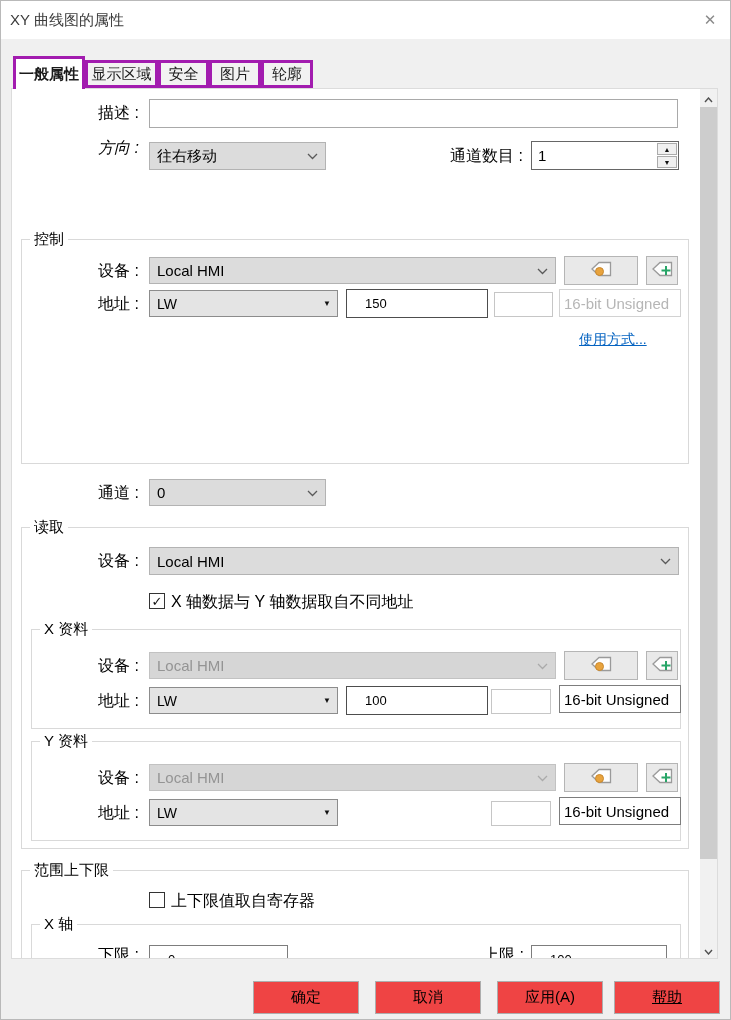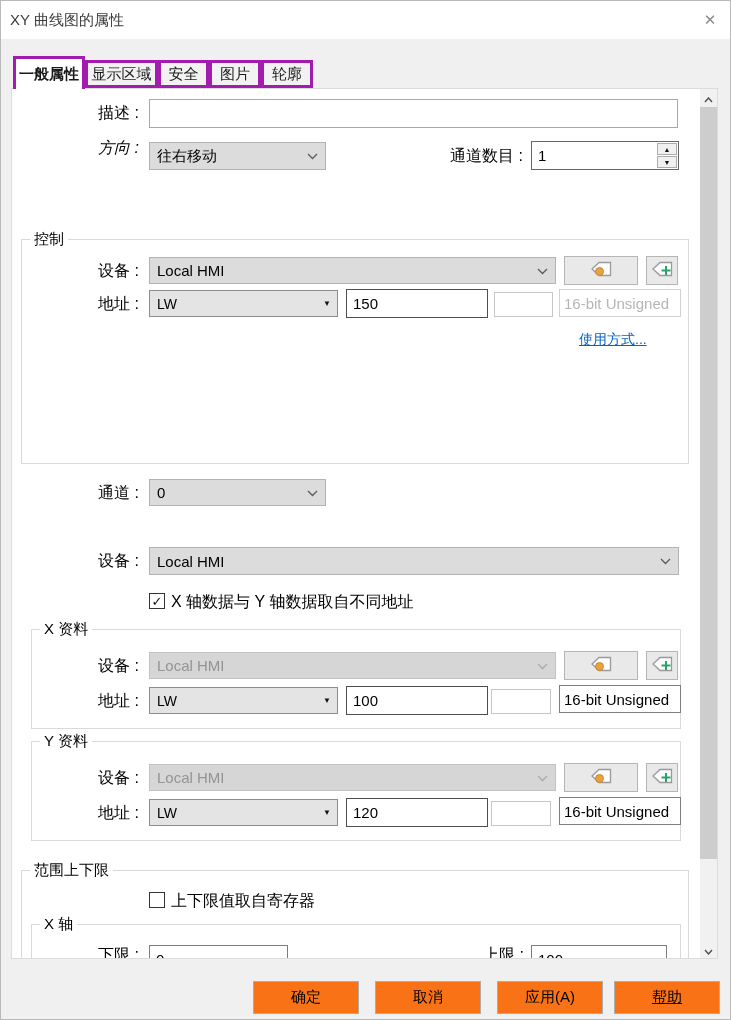--- a/index.html
+++ b/index.html
@@ -5,41 +5,41 @@
   html,body{margin:0;padding:0;}
   body{font-family:"Liberation Sans","DejaVu Sans",sans-serif;}
   .dialog{position:relative;width:731px;height:1020px;background:#f0f0f0;overflow:hidden;border:1px solid #b9b9b9;box-sizing:border-box;}
   .titlebar{position:absolute;left:0;top:0;width:731px;height:38px;background:#ffffff;}
   .title{position:absolute;left:9px;top:0;line-height:38px;font-size:15px;color:#3c3c3c;}
   .close-btn{position:absolute;right:8px;top:6px;width:28px;height:26px;display:flex;align-items:center;justify-content:center;color:#8a8a8a;font-size:15px;cursor:default;}
   .tab{position:absolute;box-sizing:border-box;border:3px solid #a21caf;background:#f2f2f2;font-size:15px;color:#1a1a1a;display:flex;align-items:center;justify-content:center;top:59px;height:28px;}
   .tab.active{top:55px;height:33px;background:#ffffff;border-bottom:none;z-index:3;font-weight:600;}
   .panel{position:absolute;left:10px;top:87px;width:707px;height:871px;background:#ffffff;border:1px solid #dcdcdc;box-sizing:border-box;overflow:hidden;z-index:1;}
   .lbl{position:absolute;font-size:16px;color:#000;text-align:right;line-height:18px;white-space:nowrap;}
-  .tbox{position:absolute;box-sizing:border-box;background:#fff;border:1px solid #a9a9a9;font-size:15px;color:#000;padding:0 6px;font-family:inherit;outline:none;}
+  .tbox{position:absolute;box-sizing:border-box;background:#fff;border:1px solid #a9a9a9;font-size:13px;color:#000;padding:0 18px;font-family:inherit;outline:none;}
   .dd{position:absolute;box-sizing:border-box;background:#dcdcdc;border:1px solid #b3b3b3;font-size:15px;color:#000;display:flex;align-items:center;padding:0 24px 0 7px;white-space:nowrap;overflow:hidden;}
   .dd .chev{position:absolute;right:7px;top:50%;margin-top:-3px;line-height:0;}
   .dd.disabled{background:#d6d6d6;color:#949494;border-color:#c2c2c2;}
   .combo{position:absolute;box-sizing:border-box;background:#e4e4e4;border:1px solid #8c8c8c;font-size:14px;color:#000;display:flex;align-items:center;padding:0 20px 0 7px;}
   .combo .tri{position:absolute;right:6px;top:50%;margin-top:-5px;font-size:8px;color:#111;}
   .fmtbox{position:absolute;box-sizing:border-box;background:#fff;border:1px solid #7d7d7d;font-size:15px;color:#000;display:flex;align-items:center;padding:0 4px;white-space:nowrap;}
   .fmtbox.disabled{border-color:#d2d2d2;color:#b6b6b6;}
   .emptybox{position:absolute;box-sizing:border-box;background:#fff;border:1px solid #c6c6c6;}
   .group{position:absolute;box-sizing:border-box;border:1px solid #d9d9d9;}
   .legend{position:absolute;top:-10px;left:8px;background:#ffffff;padding:0 4px;font-size:15px;color:#000;line-height:18px;white-space:nowrap;}
   .cb{position:absolute;width:16px;height:16px;box-sizing:border-box;border:1px solid #333;background:#fff;display:flex;align-items:center;justify-content:center;font-size:13px;color:#111;line-height:1;}
   .link{position:absolute;font-size:14px;color:#0563c1;text-decoration:underline;white-space:nowrap;cursor:pointer;}
   .tagbtn{position:absolute;box-sizing:border-box;background:#e9e9e9;border:1px solid #b5b5b5;display:flex;align-items:center;justify-content:center;}
   .spinner{position:absolute;box-sizing:border-box;background:#fff;border:1px solid #666;}
   .spinner input{position:absolute;left:0;top:0;width:118px;height:100%;border:none;outline:none;font-size:15px;padding:0 6px;font-family:inherit;background:transparent;}
   .spinbtn{position:absolute;right:1px;width:20px;height:12px;box-sizing:border-box;background:#f0f0f0;border:1px solid #ababab;display:flex;align-items:center;justify-content:center;font-size:7px;color:#111;line-height:1;}
   .scrollbar{position:absolute;right:0;top:0;width:17px;height:869px;background:#f1f1f1;}
   .sb-btn{position:absolute;left:0;width:17px;height:17px;display:flex;align-items:center;justify-content:center;}
   .sb-thumb{position:absolute;left:0;top:18px;width:17px;height:752px;background:#cdcdcd;}
-  .fbtn{position:absolute;top:980px;width:106px;height:33px;box-sizing:border-box;background:#f97316;border:1px solid #adadad;font-size:15px;color:#000;display:flex;align-items:center;justify-content:center;cursor:default;}
+  .fbtn{position:absolute;top:980px;width:106px;height:33px;box-sizing:border-box;background:#ef4444;border:1px solid #adadad;font-size:15px;color:#000;display:flex;align-items:center;justify-content:center;cursor:default;}
 </style>
 </head>
 <body>
 
 <div class="dialog">
 
   <div class="titlebar">
     <div class="title">XY 曲线图的属性</div>
     <div class="close-btn">
       <span>✕</span>
@@ -118,20 +118,23 @@
     <div class="link" style="left:567px;top:242px;">使用方式...</div>
 
     <div class="lbl" style="left:47px;top:395px;width:80px;">通道 :</div>
     <div class="dd" style="left:137px;top:390px;width:177px;height:27px;">
       <span>0</span>
       <span class="chev"><svg width="11" height="7">
             <polyline points="1,1 5.5,5.5 10,1" fill="none" stroke="#5a5a5a" stroke-width="1.3"></polyline>
           </svg></span>
     </div>
 
+    <div class="group" style="left:9px;top:438px;width:668px;height:322px;">
+      <span class="legend">读取</span>
+    </div>
     <div class="lbl" style="left:47px;top:463px;width:80px;">设备 :</div>
     <div class="dd" style="left:137px;top:458px;width:530px;height:28px;">
       <span>Local HMI</span>
       <span class="chev"><svg width="11" height="7">
             <polyline points="1,1 5.5,5.5 10,1" fill="none" stroke="#5a5a5a" stroke-width="1.3"></polyline>
           </svg></span>
     </div>
     <div class="cb" style="left:137px;top:504px;">
       <span>✓</span>
     </div>
@@ -188,21 +191,20 @@
       <span><svg width="24" height="18" viewBox="0 0 24 18">
             <path d="M3 9 L10 2.5 H21.5 V15.5 H10 Z" fill="#fdfdfd" stroke="#9a9a9a" stroke-width="1.3"></path>
             <path d="M16 6 V15 M11.5 10.5 H20.5" stroke="#27a567" stroke-width="2" fill="none"></path>
           </svg></span>
     </div>
     <div class="lbl" style="left:47px;top:715px;width:80px;">地址 :</div>
     <div class="combo" style="left:137px;top:710px;width:189px;height:27px;">
       <span>LW</span>
       <span class="tri">▼</span>
     </div>
-    <input class="tbox" style="left: 334px; top: 709px; width: 142px; height: 29px; border-color: rgb(77, 77, 77);" value="120">
     <div class="emptybox" style="left:479px;top:712px;width:60px;height:25px;"></div>
     <div class="fmtbox" style="left:547px;top:708px;width:122px;height:28px;">16-bit Unsigned</div>
 
     <div class="group" style="left:9px;top:781px;width:668px;height:120px;">
       <span class="legend">范围上下限</span>
     </div>
     <div class="cb" style="left:137px;top:803px;"></div>
     <div class="lbl" style="left:159px;top:803px;text-align:left;">上下限值取自寄存器</div>
     <div class="group" style="left:19px;top:835px;width:650px;height:70px;">
       <span class="legend">X 轴</span>

